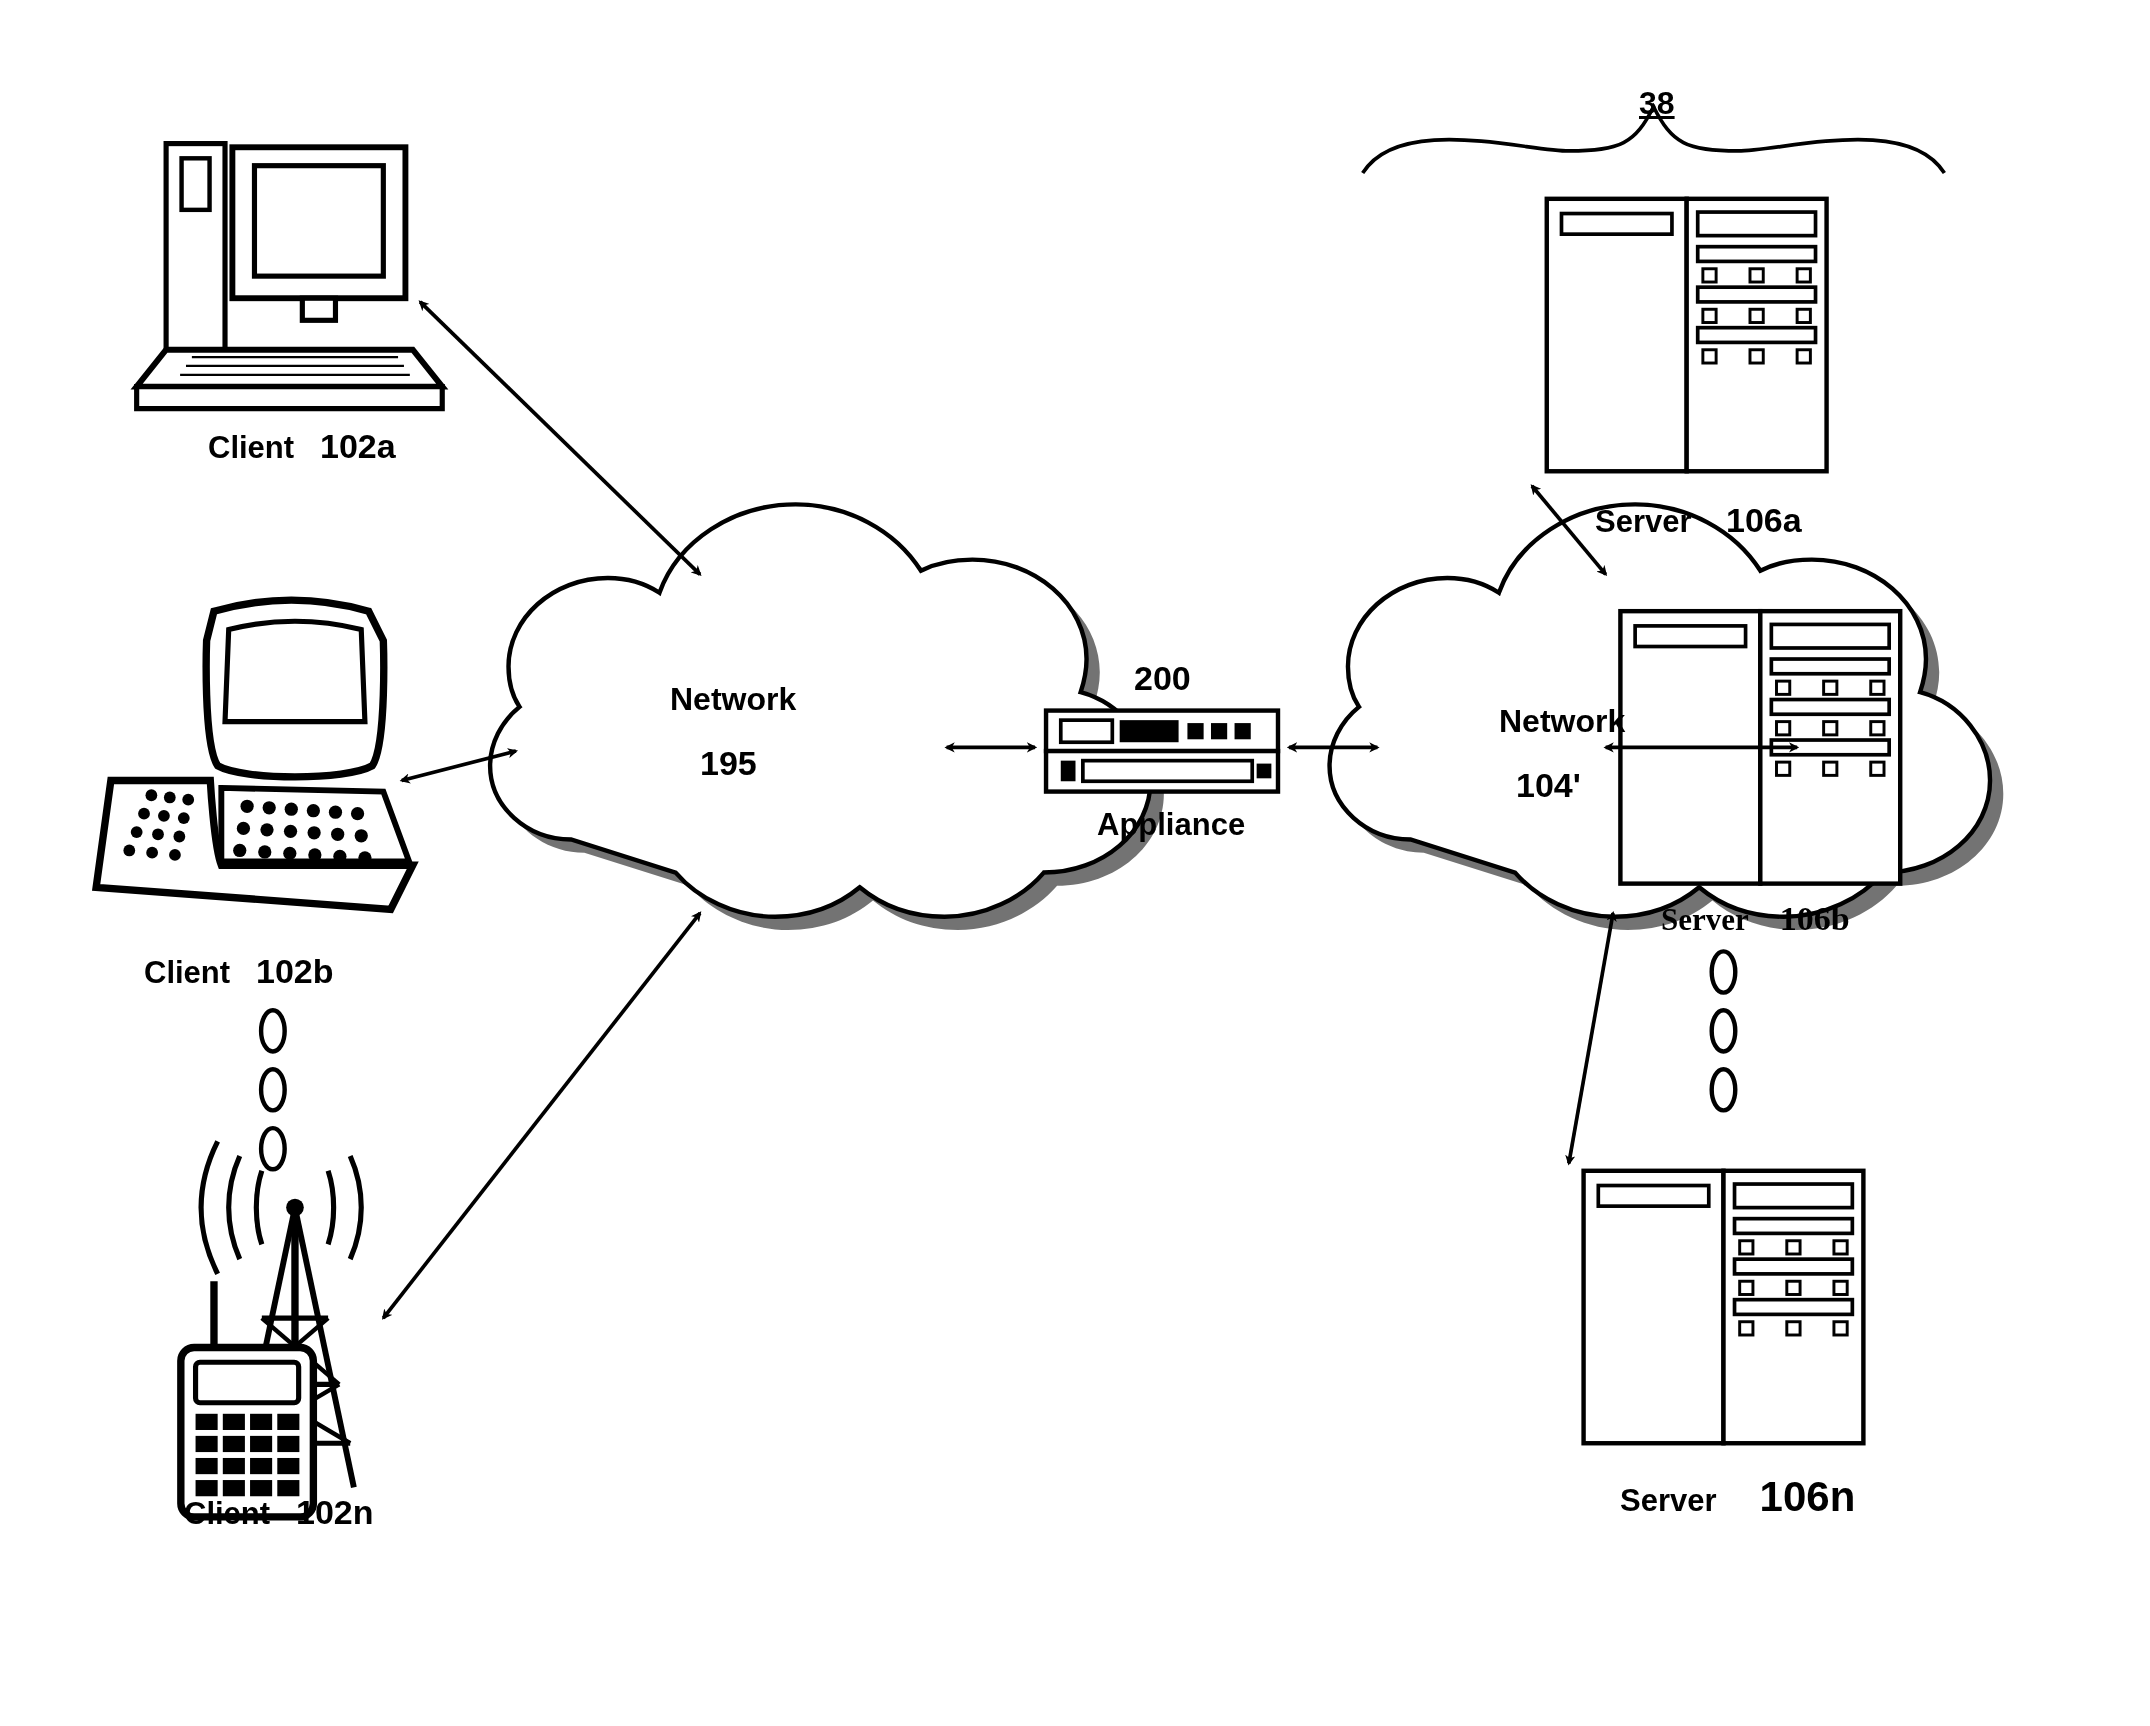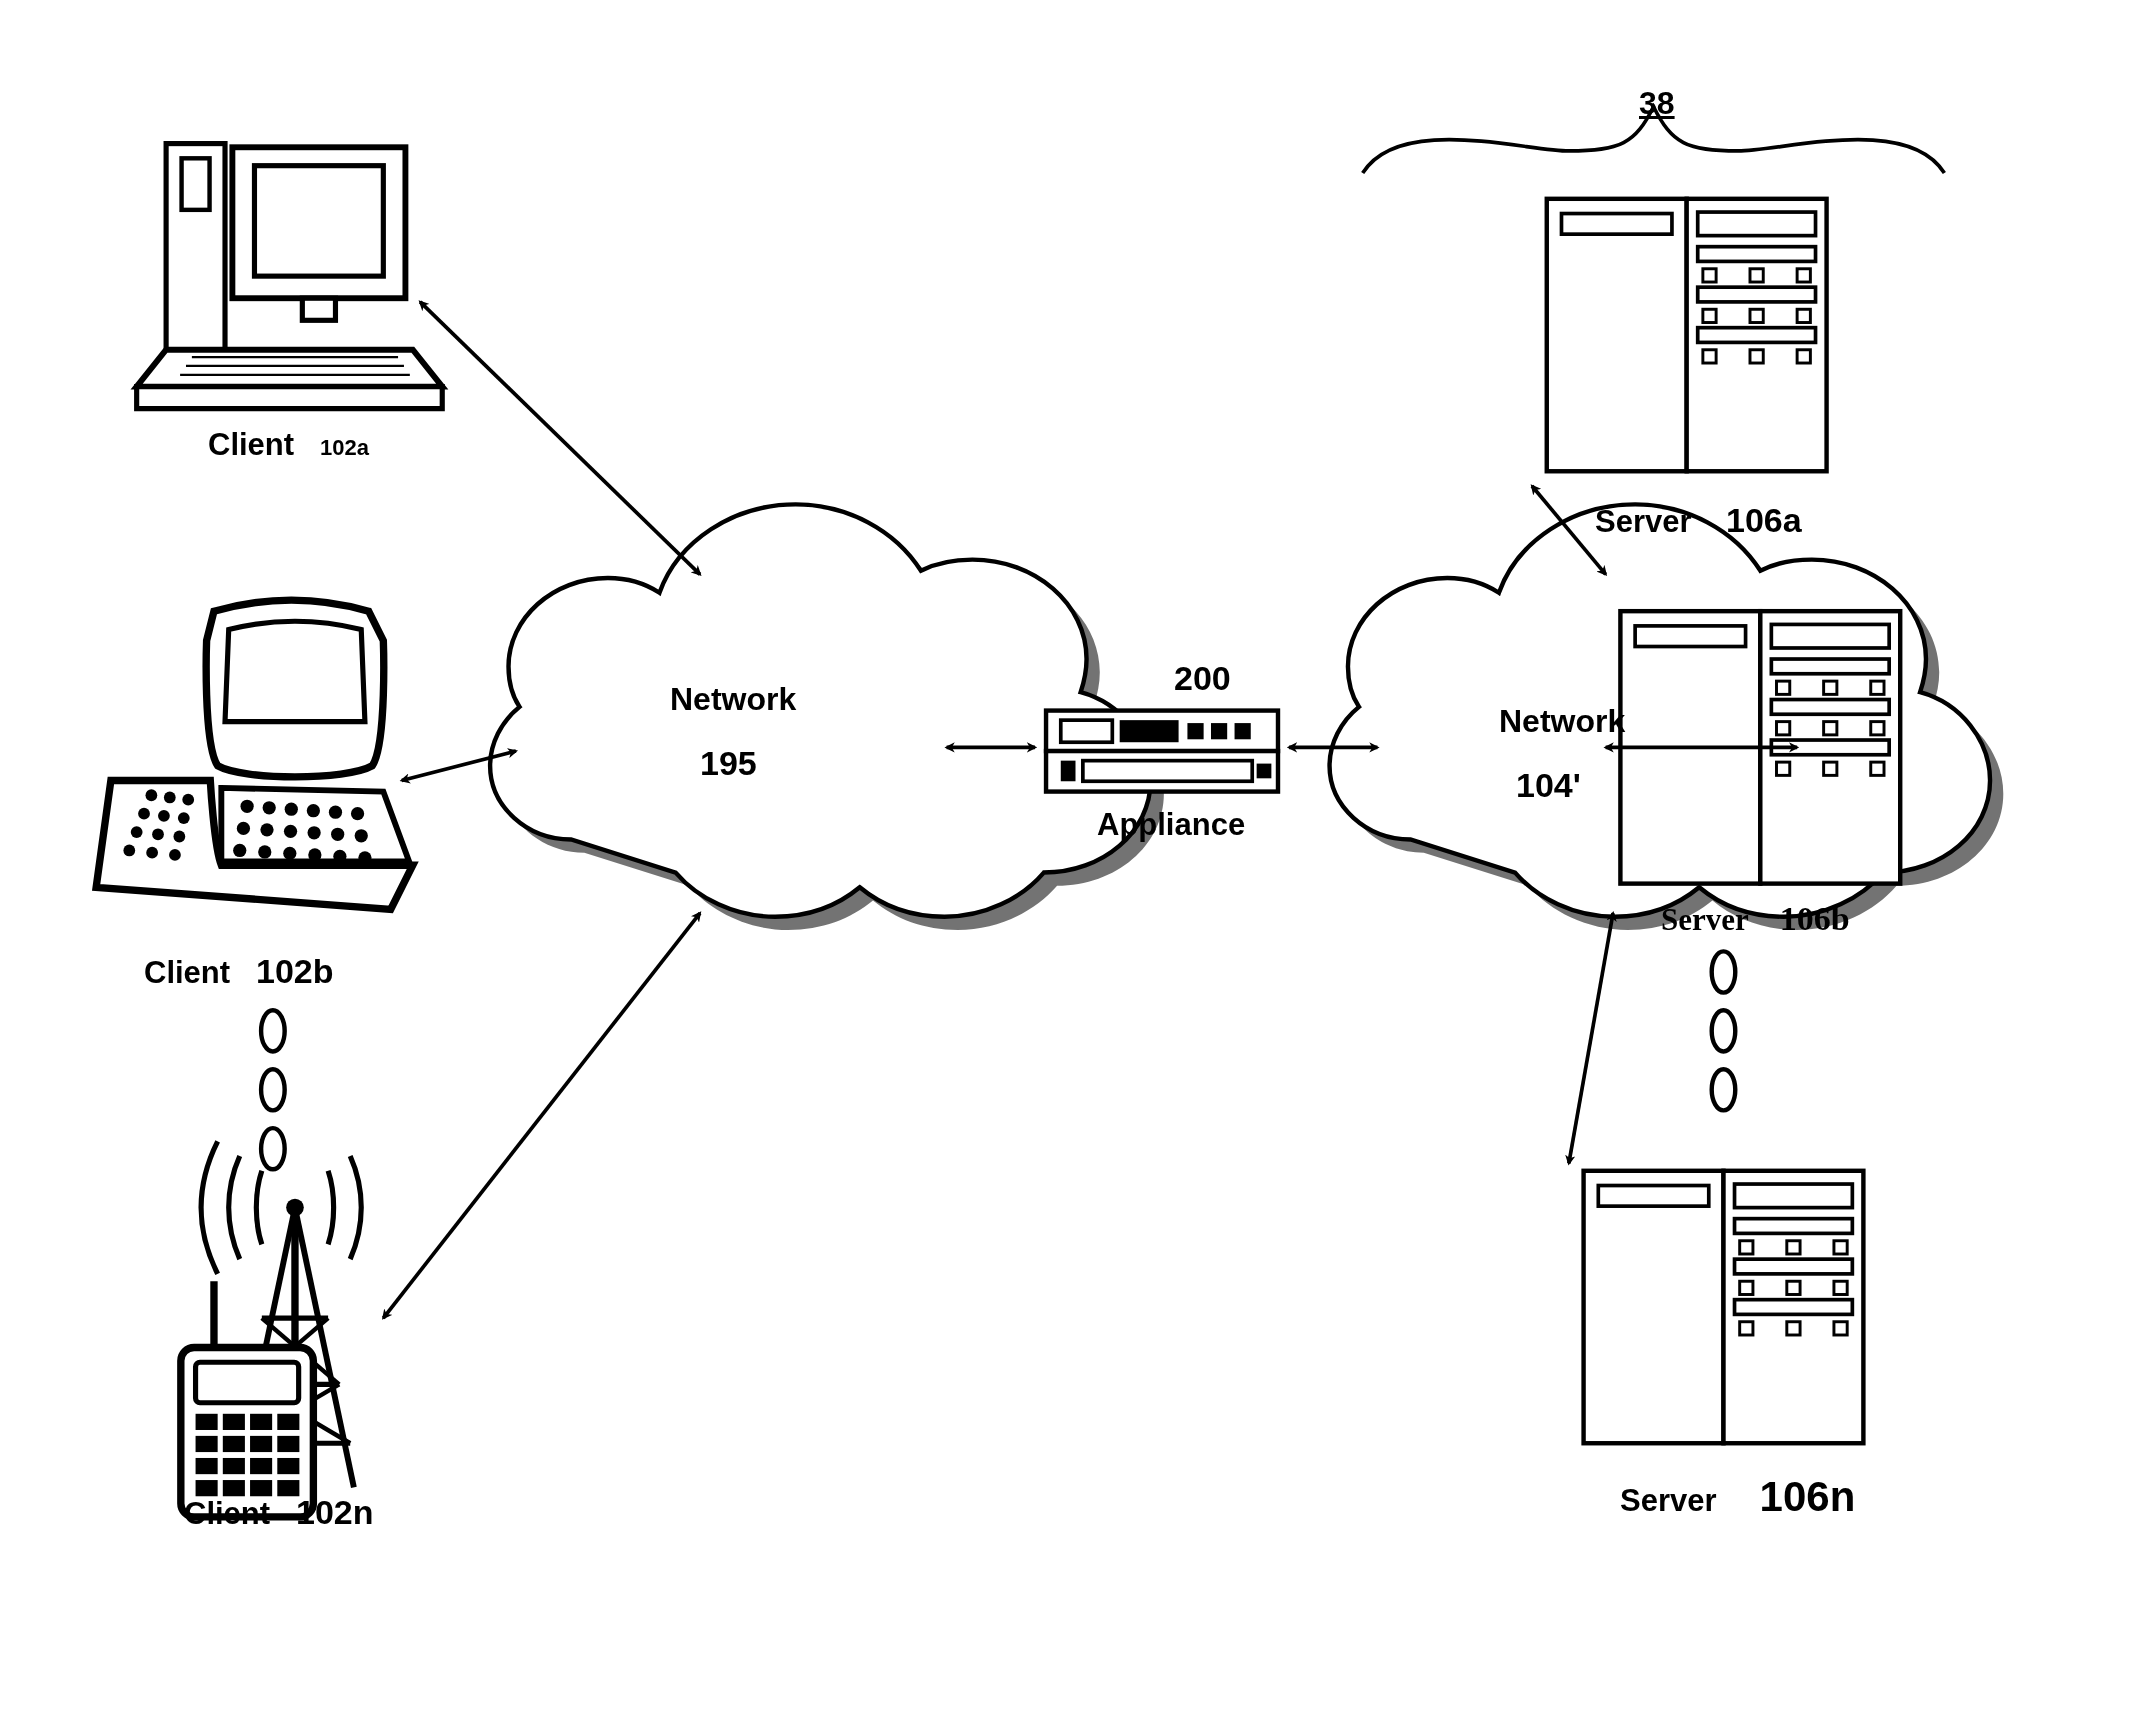--- a/index.html
+++ b/index.html
@@ -282,38 +282,38 @@
     <line x1="2180" y1="780" x2="2080" y2="660" marker-start="url(#ahs)" marker-end="url(#ah)"></line>
     <line x1="2440" y1="1015" x2="2180" y2="1015" marker-start="url(#ahs)" marker-end="url(#ah)"></line>
     <line x1="2190" y1="1240" x2="2130" y2="1580" marker-start="url(#ahs)" marker-end="url(#ah)"></line>
   </g>
 </svg>
 
 <div class="label" style="left:1639px; top:85px; font-size:32px; text-decoration:underline;">38</div>
 
 <div class="label" style="left:208px; top:427px; font-size:31px;">
   <span>Client</span>&nbsp;&nbsp;
-  <span class="label-ref" style="font-size:22px;">102a</span>
+  <span class="label-ref" style="font-size:34px;">102a</span>
 </div>
 <div class="label" style="left:144px; top:952px; font-size:31px;">
   <span>Client</span>&nbsp;&nbsp;
   <span class="label-ref" style="font-size:34px;">102b</span>
 </div>
 <div class="label" style="left:184px; top:1493px; font-size:31px;">
   <span>Client</span>&nbsp;&nbsp;
   <span class="label-ref" style="font-size:34px;">102n</span>
 </div>
 
 <div class="label" style="left:670px; top:681px; font-size:32px; text-align:center;">Network</div>
 <div class="label" style="left:700px; top:744px; font-size:34px;">195</div>
 
 <div class="label" style="left:1499px; top:703px; font-size:32px;">Network</div>
 <div class="label" style="left:1516px; top:766px; font-size:34px;">104'</div>
 
-<div class="label" style="left:1174px; top:659px; font-size:34px;">200</div>
+<div class="label" style="left:1134px; top:659px; font-size:34px;">200</div>
 <div class="label" style="left:1097px; top:807px; font-size:31px;">Appliance</div>
 
 <div class="label" style="left:1595px; top:501px; font-size:31px;">
   <span>Server</span>&nbsp;&nbsp;&nbsp;
   <span class="label-ref" style="font-size:34px;">106a</span>
 </div>
 <div class="label" style="left:1661px; top:900px; font-size:31px;font-family:Liberation Serif, serif;">
   <span>Server</span>&nbsp;&nbsp;&nbsp;
   <span class="label-ref" style="font-size:34px;">106b</span>
 </div>

